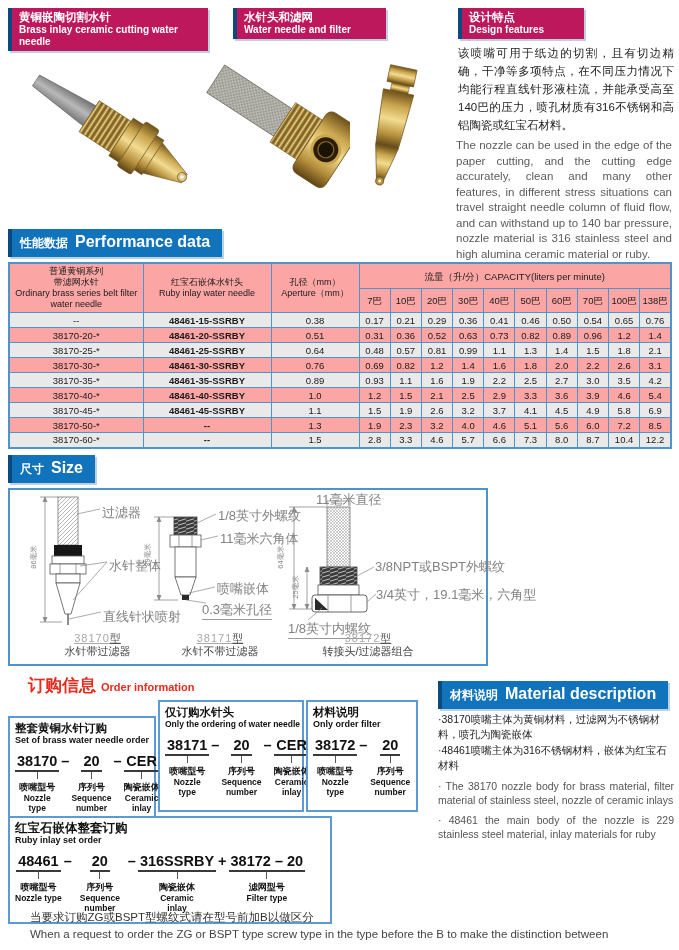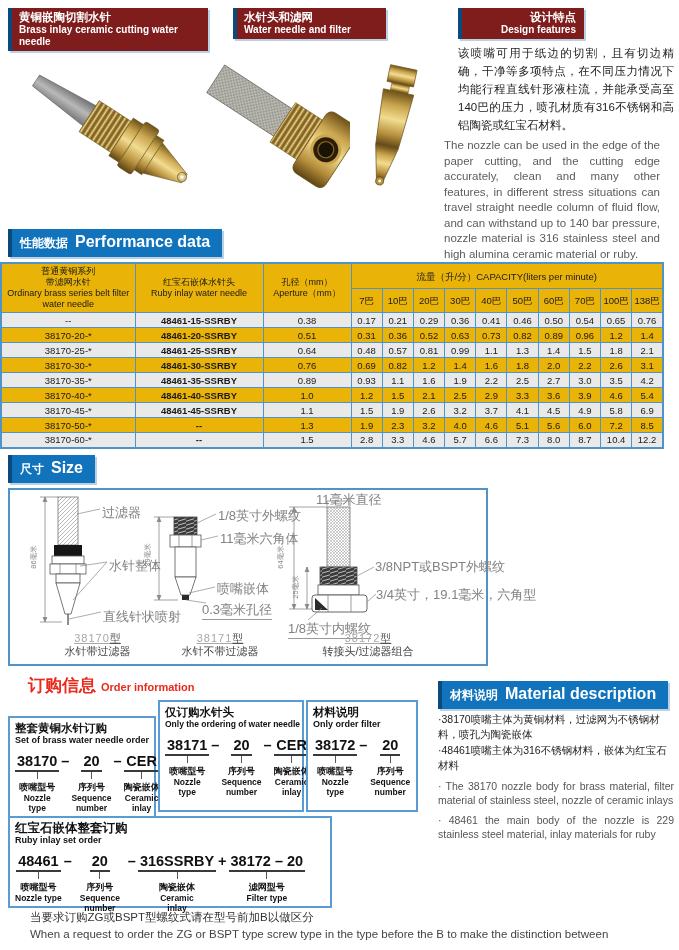--- a/index.html
+++ b/index.html
@@ -1,40 +1,40 @@
 <!DOCTYPE html>
 <html><head>
 <meta charset="utf-8">
 <style>
   * { margin:0; padding:0; box-sizing:border-box; }
   html,body { width:679px; height:950px; }
   body { font-family:"Liberation Sans","DejaVu Sans",sans-serif; background:#fff; }
   .page { position:relative; width:679px; height:950px; background:#fff; overflow:hidden; }
 
   
-  .banner { position:absolute; background:#7f1d1d; color:#fff;
+  .banner { position:absolute; background:#be185d; color:#fff;
             padding:2px 8px 3px 7px; border-left:4px solid #0a4a7f;
             box-shadow:2px 2px 0 #bad0e4; }
   .banner .zh { display:block; font-weight:bold; font-size:11.5px; line-height:14px; }
   .banner .en { display:block; font-weight:bold; font-size:10px; line-height:12px; }
   .banner-line { position:absolute; background:#1173bc; color:#fff; font-weight:bold;
             padding:4px 12px 5px 8px; border-left:4px solid #0a4a7f;
             box-shadow:2px 2px 0 #bad0e4; white-space:nowrap; }
   .banner-line .zh { font-size:12px; margin-right:7px; }
   .banner-line .en { font-size:16px;text-align:center; }
 
   
   .para-zh { position:absolute; left:458px; top:44px; width:216px; font-size:11.5px;
              line-height:18px; color:#222; text-align:justify; }
-  .para-en { position:absolute; left:444px; top:138px; width:216px; font-size:11.5px;
+  .para-en { position:absolute; left:456px; top:138px; width:216px; font-size:11.5px;
              line-height:15.5px; color:#5c5c5c; text-align:justify; }
 
   
-  table.perf { position:absolute; left:0; top:262px; width:662px;
-               border-collapse:collapse; table-layout:fixed; background:#eab308;
+  table.perf { position:absolute; left:8px; top:262px; width:662px;
+               border-collapse:collapse; table-layout:fixed; background:#fca5a5;
                border:2px solid #4f93c9; }
   .perf th, .perf td { border:1px solid #4f93c9; font-weight:normal; text-align:center;
                vertical-align:middle; color:#1a1a1a; }
   .perf thead th { font-size:9px; line-height:11px; padding:2px 1px; }
   .perf thead th.cap { font-size:9.5px; height:24px;margin-top:28px; }
   .perf thead th.pr { font-size:9.5px; height:22px; }
   .perf tbody td { font-size:9.5px; height:15px; padding:0; }
   .perf tbody tr:nth-child(odd) { background:#e9e9e9; }
   .perf tbody td:nth-child(2) { font-weight:bold; }
 
@@ -84,21 +84,21 @@
 <div class="page">
 
   <div class="banner" style="left:8px;top:8px;width:200px;">
     <span class="zh">黄铜嵌陶切割水针</span>
     <span class="en">Brass inlay ceramic cutting water needle</span>
   </div>
   <div class="banner" style="left:233px;top:8px;width:153px;">
     <span class="zh">水针头和滤网</span>
     <span class="en">Water needle and filter</span>
   </div>
-  <div class="banner" style="left:458px;top:8px;width:126px;text-align:right;">
+  <div class="banner" style="left:458px;top:8px;width:126px;">
     <span class="zh">设计特点</span>
     <span class="en">Design features</span>
   </div>
 
   <svg class="photo" width="185" height="155" viewBox="0 0 185 155" style="position:absolute;left:12px;top:55px;">
     <defs>
       <linearGradient id="brassV" x1="0" y1="0" x2="0" y2="1">
         <stop offset="0" stop-color="#6d5118"></stop>
           <stop offset="0.25" stop-color="#c9a54e"></stop>
         <stop offset="0.5" stop-color="#f2dc90"></stop>
@@ -527,21 +527,21 @@
   <div class="banner-line" style="left:438px;top:681px;">
     <span class="zh">材料说明</span><span class="en">Material description</span>
   </div>
   <div class="material-notes">
       <p class="note-zh">·38170喷嘴主体为黄铜材料，过滤网为不锈钢材料，喷孔为陶瓷嵌体</p>
       <p class="note-zh">·48461喷嘴主体为316不锈钢材料，嵌体为红宝石材料</p>
       <p class="note-en">· The 38170 nozzle body for brass material, filter material of stainless steel, nozzle of ceramic inlays</p>
       <p class="note-en">· 48461 the main body of the nozzle is 229 stainless steel material, inlay materials for ruby</p>
     </div>
 
-  <div class="order-box" style="left:8px;top:816px;width:324px;height:92px;">
+  <div class="order-box" style="left:8px;top:816px;width:324px;height:108px;">
     <div class="ob-zh" style="font-size:12.5px;">红宝石嵌体整套订购</div>
     <div class="ob-en">Ruby inlay set order</div>
     <div class="formula">
         <div class="fpart">
           <div class="fnum">48461</div>
           <div class="ftick"></div>
           <div class="flzh">喷嘴型号</div>
           <div class="flen">Nozzle type</div>
         </div>
         <div class="fsep">–</div>

